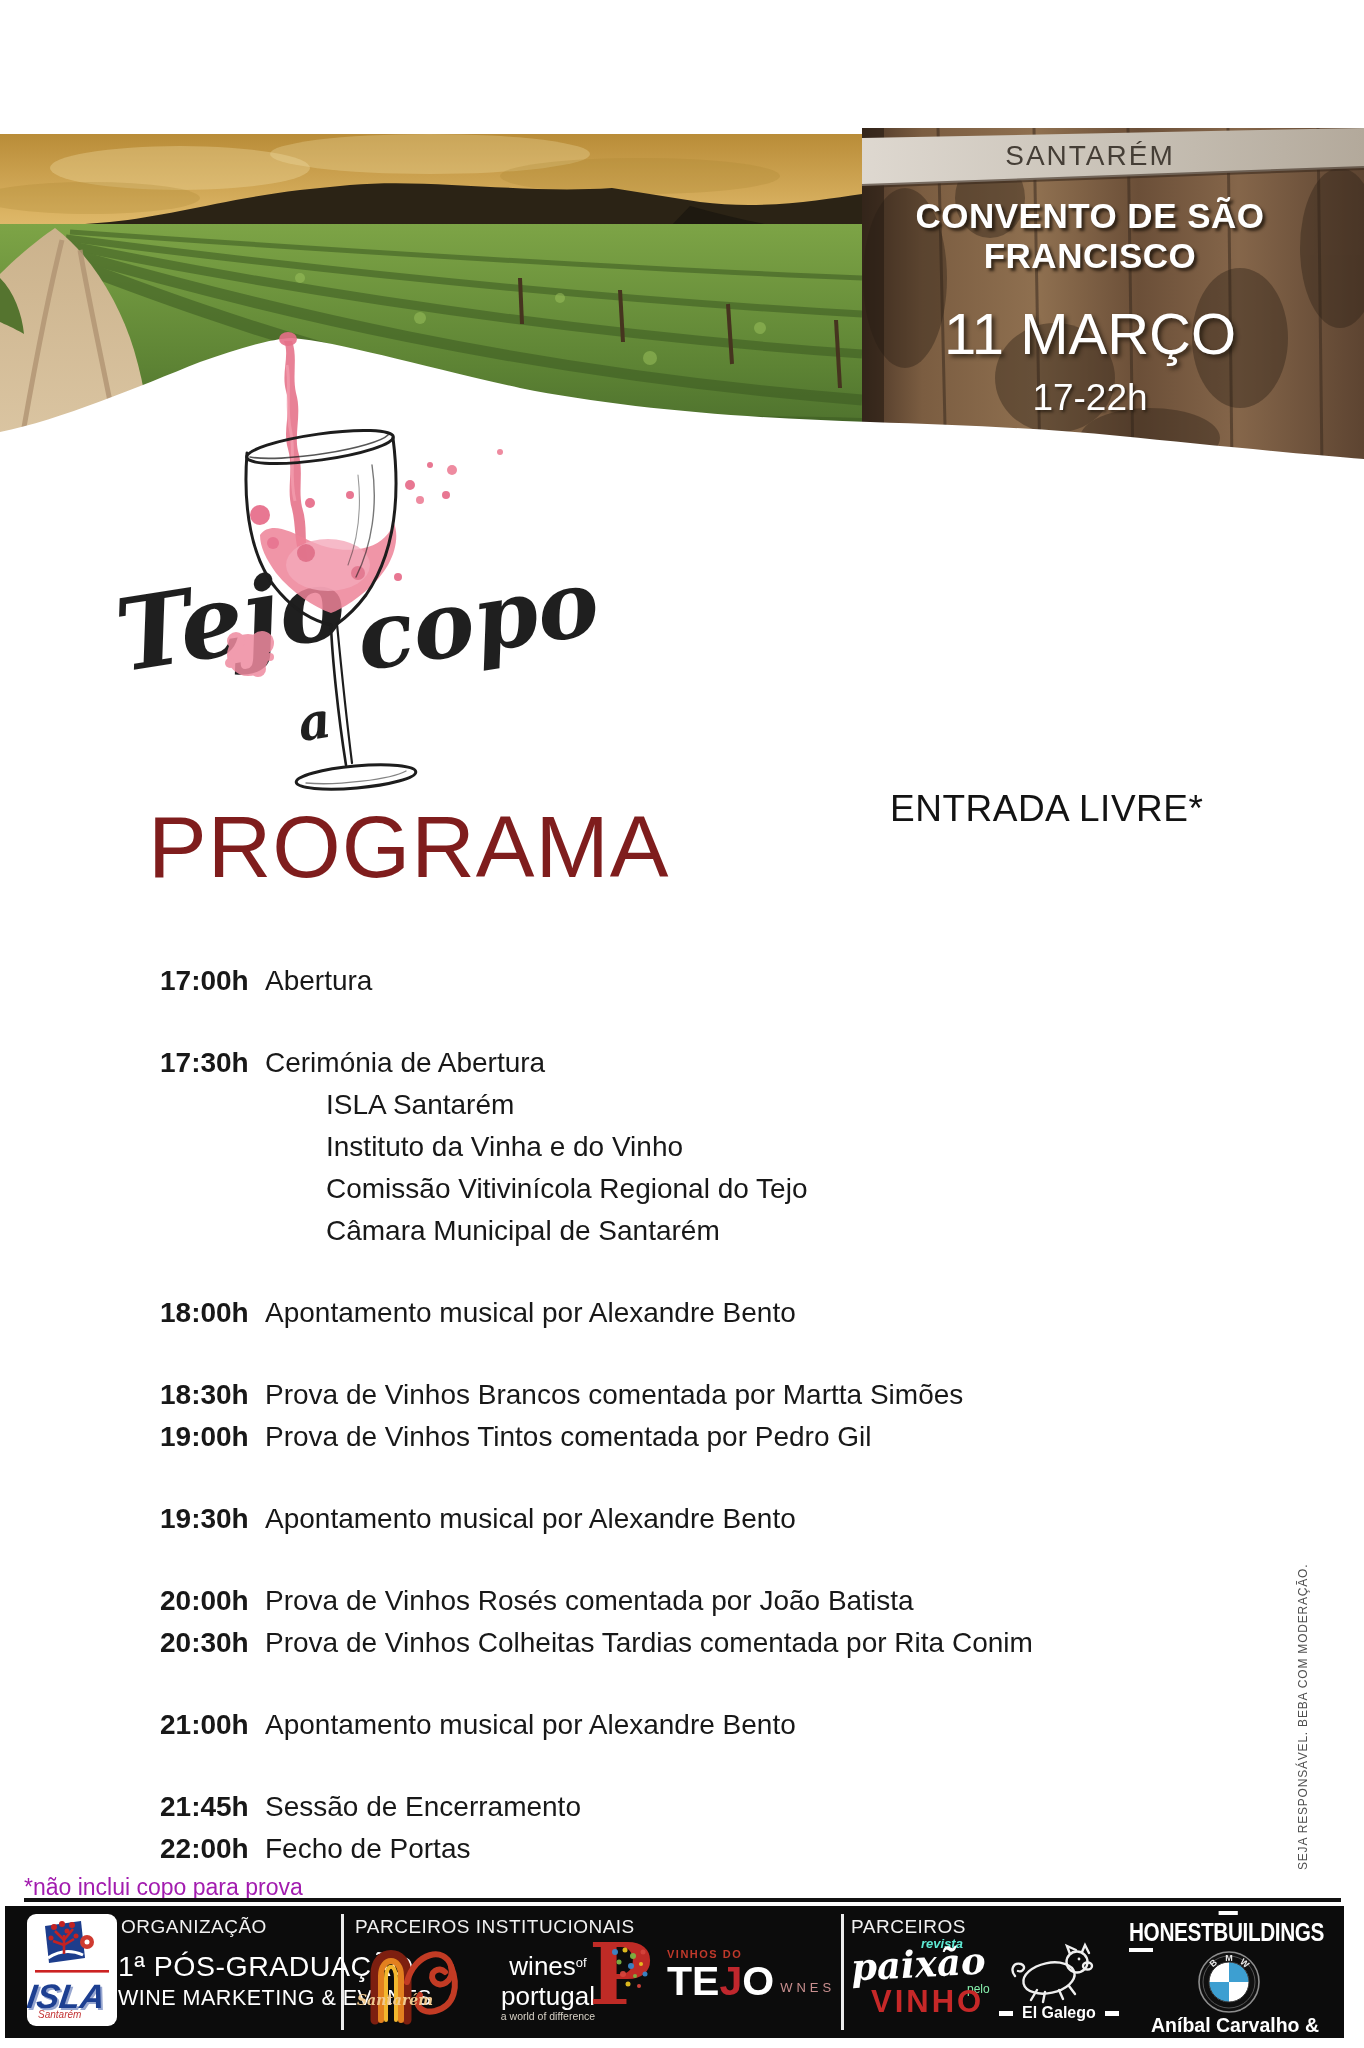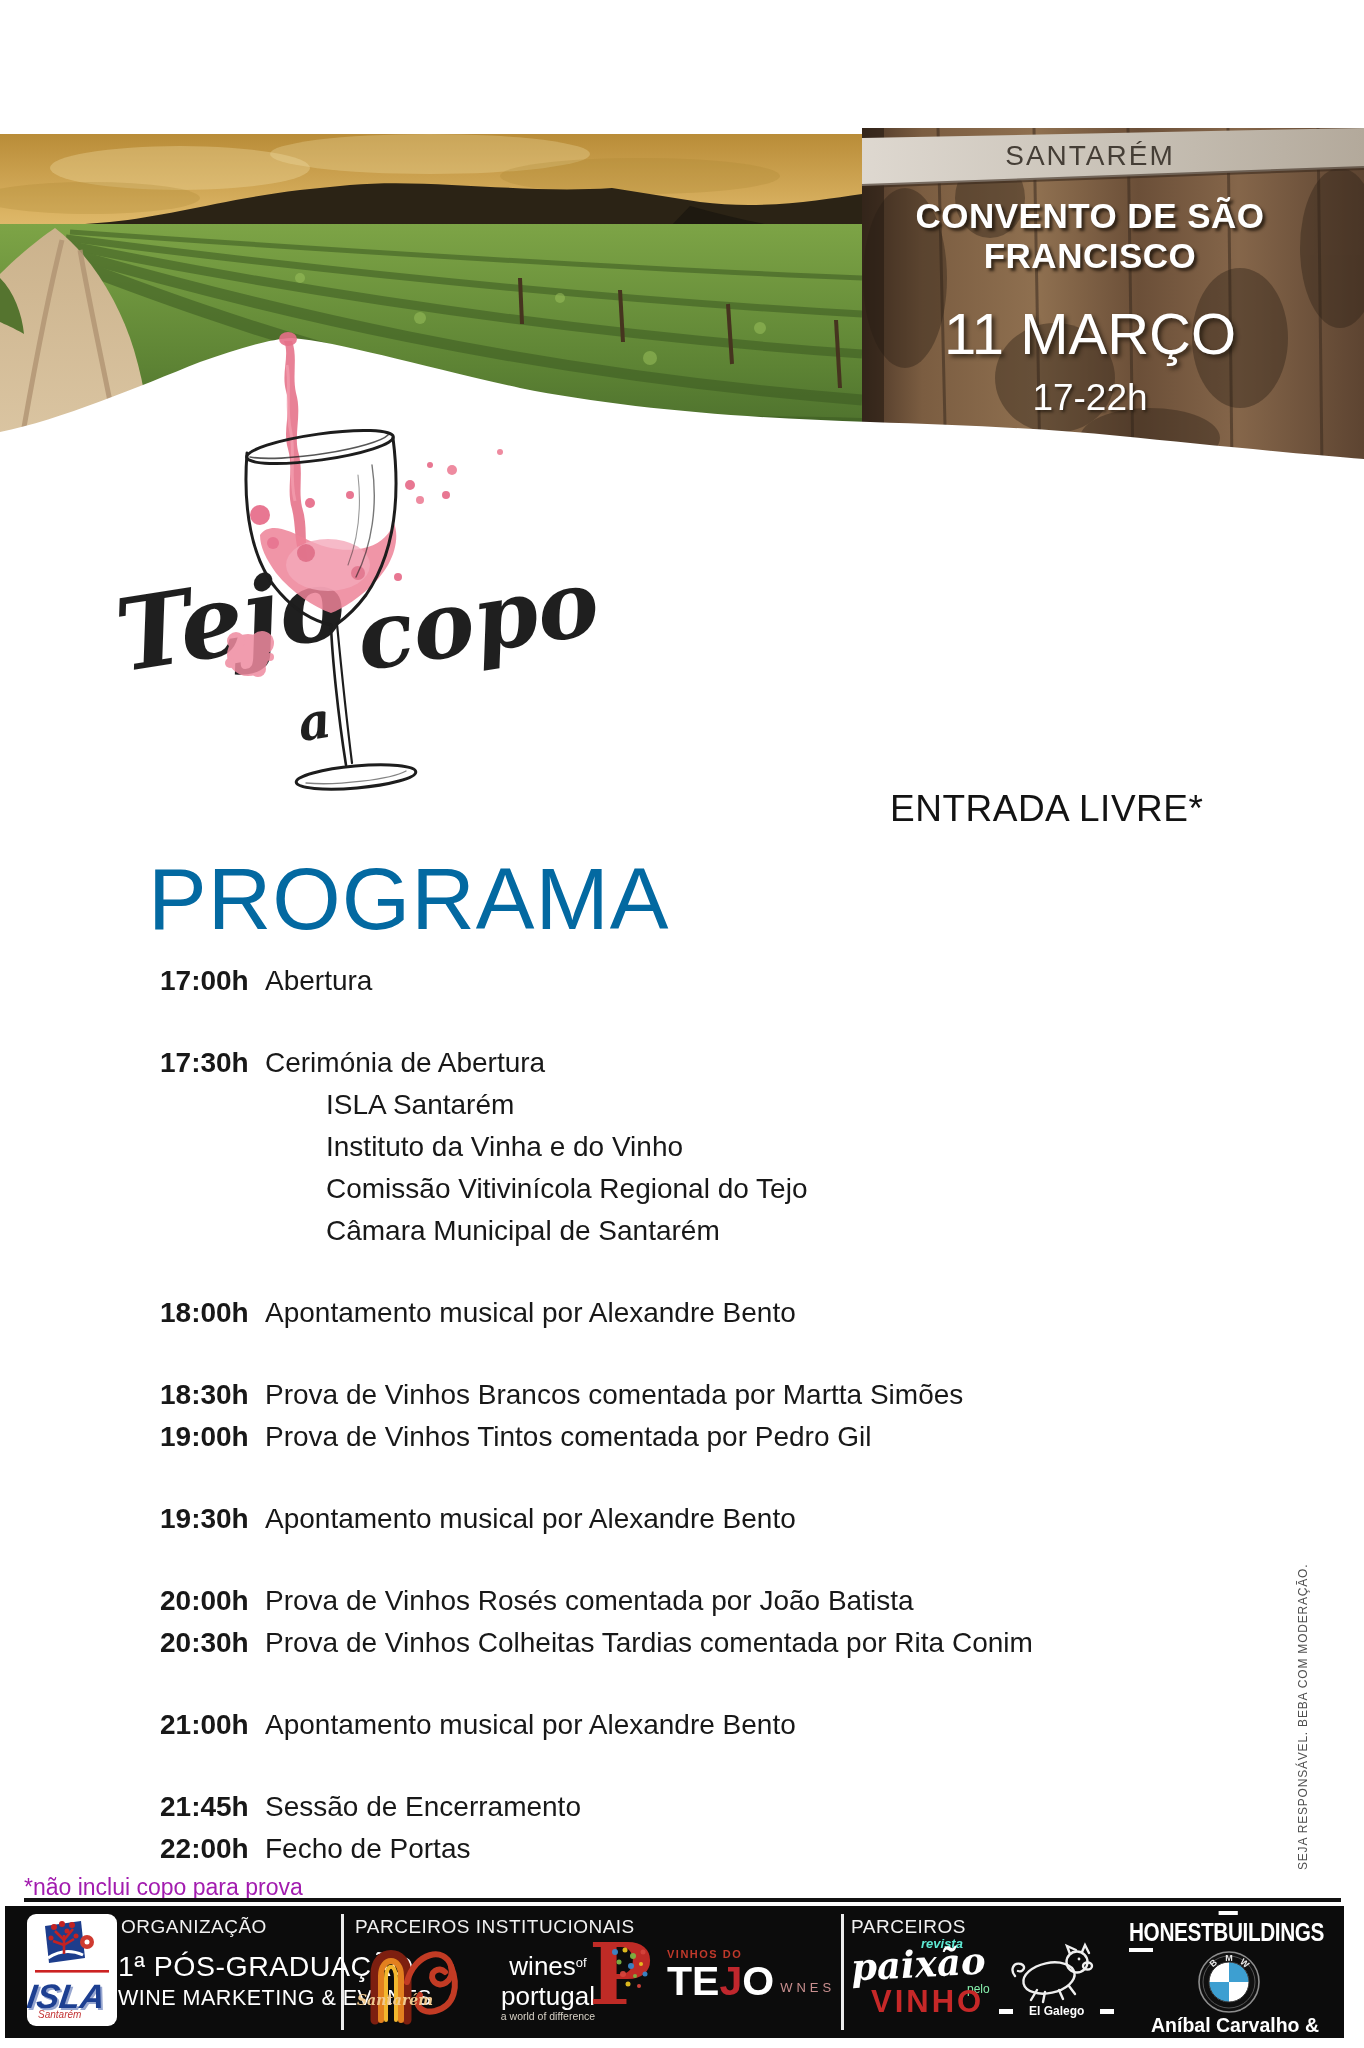--- a/index.html
+++ b/index.html
@@ -19,21 +19,21 @@
   
   .logo-script{position:absolute;color:#1f1f1f;font-family:"DejaVu Serif",serif;
                font-style:italic;font-weight:700;transform:rotate(-9deg);white-space:nowrap;}
   .logo-tejo{left:116px;top:560px;font-size:100px;}
   .logo-a{left:298px;top:692px;font-size:50px;}
   .logo-copo{left:356px;top:566px;font-size:92px;}
   .glass-svg{position:absolute;left:110px;top:325px;width:470px;height:500px;}
 
   .entry{position:absolute;left:890px;top:788px;font-size:37px;color:#131313;letter-spacing:.5px;}
 
-  .prog-title{position:absolute;left:148px;top:848px;font-size:88px;color:#0369a1;font-weight:400;letter-spacing:1px;}
+  .prog-title{position:absolute;left:148px;top:796px;font-size:88px;color:#7f1d1d;font-weight:400;letter-spacing:1px;}
 
   
   .program{position:absolute;left:160px;top:960px;font-size:28px;color:#181818;}
   .p-group{margin-bottom:40px;}
   .p-row{display:flex;line-height:42px;white-space:nowrap;}
   .p-time{width:105px;font-weight:700;flex:0 0 auto;}
   .p-sub{padding-left:166px;}
 
   .footnote{position:absolute;left:24px;top:1874px;font-size:23px;color:#a21caf;}
   .footrule{position:absolute;left:24px;top:1898px;width:1317px;height:4px;background:#111;}
@@ -62,22 +62,22 @@
   .tejo-row{display:flex;align-items:flex-end;}
   .tejo-b{font-size:41px;font-weight:700;line-height:42px;color:#fff;}
   .tejo-b .red{color:#c0272d;}
   .tejo-w{font-size:13px;letter-spacing:4px;color:#c98f8f;margin:0 0 7px 6px;}
   .revista{position:absolute;left:916px;top:30px;font-size:13px;font-weight:700;font-style:italic;color:#5eead4;}
   .paixao{position:absolute;left:846px;top:36px;font-size:37px;font-style:italic;font-weight:700;
           font-family:"DejaVu Serif",serif;color:#fff;transform:rotate(-3deg);}
   .pelo{position:absolute;left:954px;top:76px;font-size:12px;color:#86efac;margin-left:8px;}
   .vinho{position:absolute;left:866px;top:78px;font-size:31px;font-weight:700;color:#c62828;letter-spacing:3px;}
   .pig-svg{position:absolute;left:1002px;top:36px;}
-  .galego{position:absolute;left:994px;top:98px;display:flex;align-items:center;gap:16px;
-          font-size:12px;font-weight:700;color:#fff;}
+  .galego{position:absolute;left:994px;top:98px;display:flex;align-items:center;gap:9px;
+          font-size:16px;font-weight:700;color:#fff;}
   .galego .dash{width:14px;height:5px;background:#fff;}
   .hb{position:absolute;left:1124px;top:11px;font-size:26px;font-weight:700;letter-spacing:-.5px;
       transform:scaleX(.8);transform-origin:left top;color:#fff;}
   .hb .bar-under{position:absolute;left:0;top:31px;width:30px;height:4px;background:#fff;}
   .hb .bar-over{position:absolute;left:112px;top:-6px;width:24px;height:4px;background:#fff;}
   .bmw-svg{position:absolute;left:1192px;top:44px;}
   .anibal{position:absolute;left:1118px;top:108px;width:224px;text-align:center;font-size:19.5px;font-weight:700;color:#fff;}
 </style>
 </head>
 <body>

